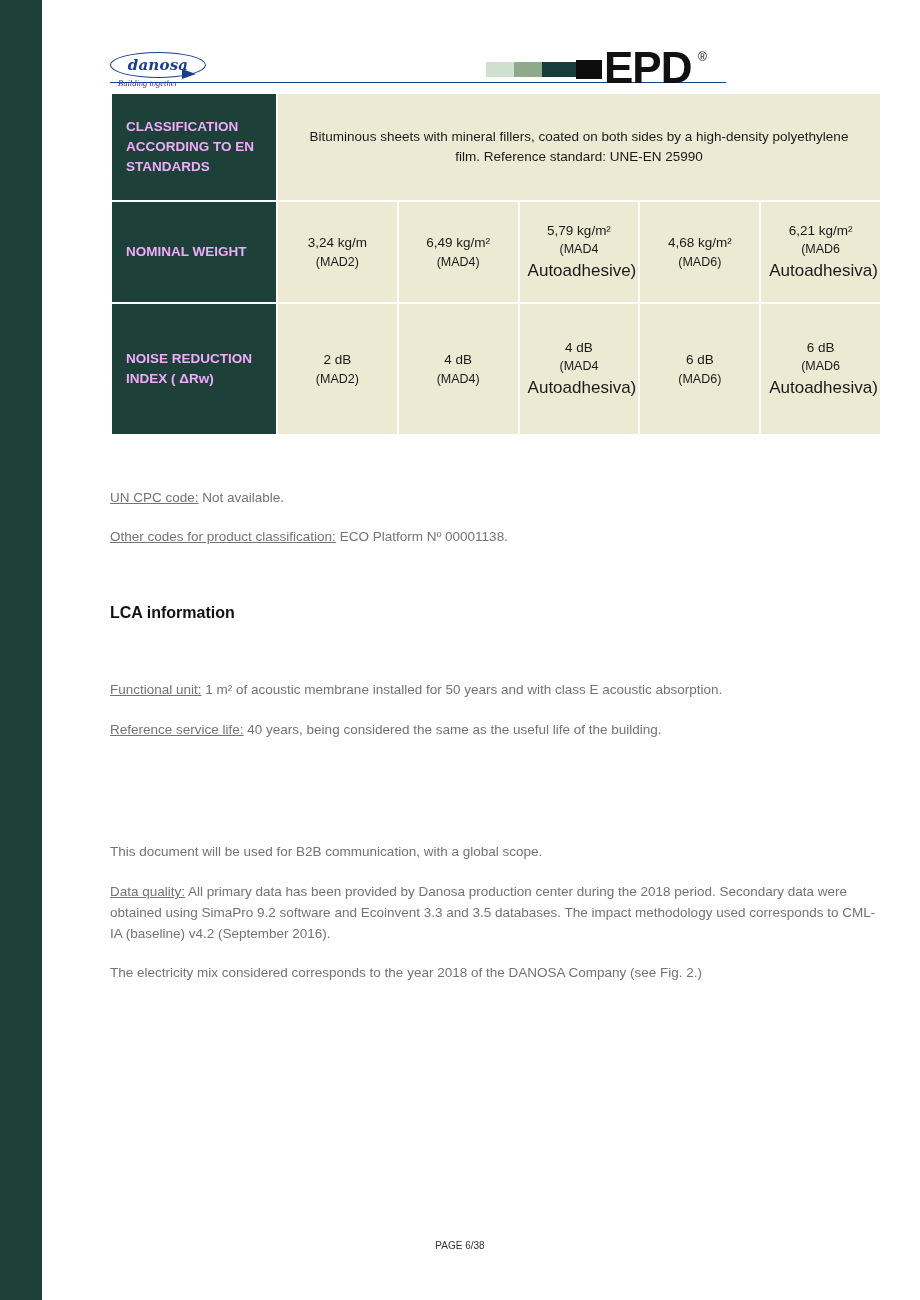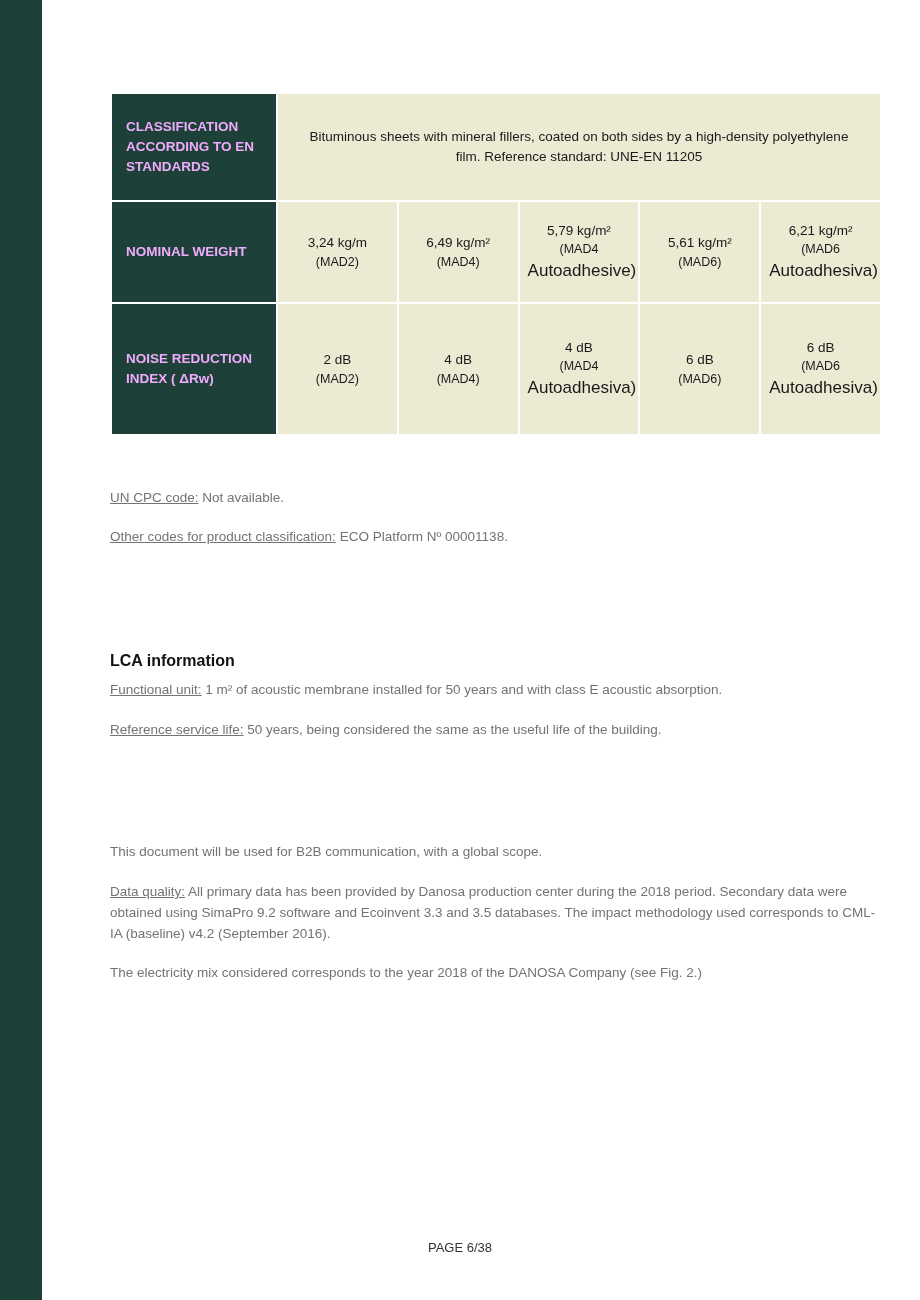--- a/index.html
+++ b/index.html
@@ -204,56 +204,75 @@
     font-size: 16px;
     font-weight: bold;
     color: #111111;
   }
   .footer {
     position: absolute;
     left: 0;
     right: 0;
     top: 1240px;
     text-align: center;
-    font-size: 13px;
+    font-size: 10px;
     color: #333333;
   }
 </style>
 </head>
 <body>
 
 <div class="page">
   <div class="left-bar"></div>
 
   <div class="content">
 
+    <div class="header">
+      <div class="logo">
+        <div class="logo-oval"></div>
+        <div class="logo-word">danosa</div>
+        <div class="logo-arrow"></div>
+        <div class="logo-tag">Building together</div>
+      </div>
+      <div class="logo-rule"></div>
+      <div class="epd">
+        <div class="epd-bars">
+          <span style="width:28px;background:#cfe0cf;"></span>
+          <span style="width:28px;background:#8fa98c;"></span>
+          <span style="width:34px;background:#173e3a;"></span>
+          <span style="width:26px;height:19px;background:#0d0d0d;"></span>
+        </div>
+        <div class="epd-text">EPD</div>
+        <div class="epd-reg">®</div>
+      </div>
+    </div>
 
     <table class="tbl">
       <tbody>
           <tr class="row1">
         <td class="hdr">CLASSIFICATION ACCORDING TO EN STANDARDS</td>
-        <td class="cell" colspan="5">Bituminous sheets with mineral fillers, coated on both sides by a high-density polyethylene film. Reference standard: UNE-EN 11205</td>
+        <td class="cell" colspan="5">Bituminous sheets with mineral fillers, coated on both sides by a high-density polyethylene film. Reference standard: UNE-EN 25990</td>
       </tr>
       <tr class="row2">
         <td class="hdr">NOMINAL WEIGHT</td>
         <td class="cell">
           <span>3,24 kg/m</span>
           <span class="sub">(MAD2)</span>
         </td>
         <td class="cell">
           <span>6,49 kg/m²</span>
           <span class="sub">(MAD4)</span>
         </td>
         <td class="cell">
           <span>5,79 kg/m²</span>
           <span class="sub">(MAD4</span>
           <span class="sub-sm">Autoadhesive)</span>
         </td>
         <td class="cell">
-          <span>5,61 kg/m²</span>
+          <span>4,68 kg/m²</span>
           <span class="sub">(MAD6)</span>
         </td>
         <td class="cell">
           <span>6,21 kg/m²</span>
           <span class="sub">(MAD6</span>
           <span class="sub-sm">Autoadhesiva)</span>
         </td>
       </tr>
       <tr class="row3">
         <td class="hdr">NOISE REDUCTION INDEX ( ΔRw)</td>
@@ -285,30 +304,30 @@
 
     <div class="para" style="top:488px;">
       <span class="u">UN CPC code:</span>
       <span>Not available.</span>
     </div>
     <div class="para" style="top:527px;">
       <span class="u">Other codes for product classification:</span>
       <span>ECO Platform Nº 00001138.</span>
     </div>
 
-    <div class="sec-title" style="top:652px;">LCA information</div>
+    <div class="sec-title" style="top:604px;">LCA information</div>
 
     <div class="para" style="top:680px;">
       <span class="u">Functional unit:</span>
       <span>1 m² of acoustic membrane installed for 50 years and with class E acoustic absorption.</span>
     </div>
 
     <div class="para" style="top:720px;">
       <span class="u">Reference service life:</span>
-      <span>50 years, being considered the same as the useful life of the building.</span>
+      <span>40 years, being considered the same as the useful life of the building.</span>
     </div>
 
 
     <div class="para" style="top:842px;">This document will be used for B2B communication, with a global scope.</div>
 
     <div class="para" style="top:882px;">
       <span class="u">Data quality:</span>
       <span>All primary data has been provided by Danosa production center during the 2018 period. Secondary data were obtained using SimaPro 9.2 software and Ecoinvent 3.3 and 3.5 databases. The impact methodology used corresponds to CML-IA (baseline) v4.2 (September 2016).</span>
     </div>
 

